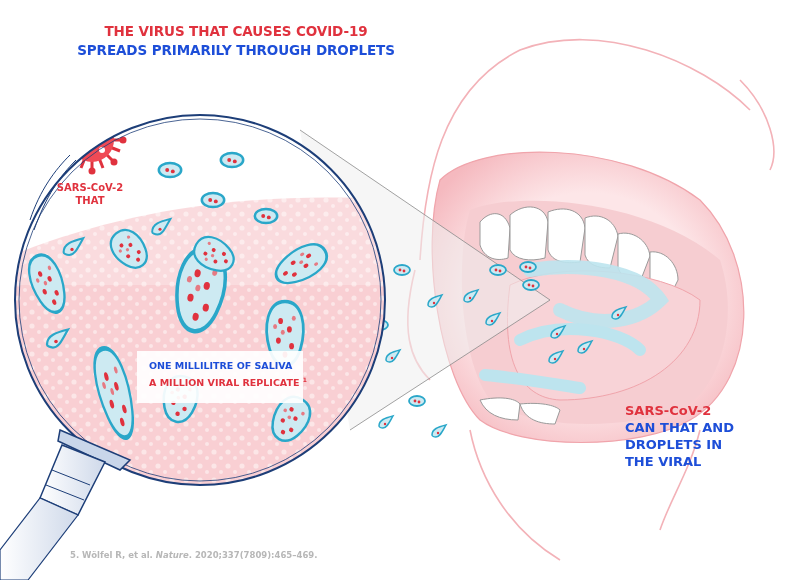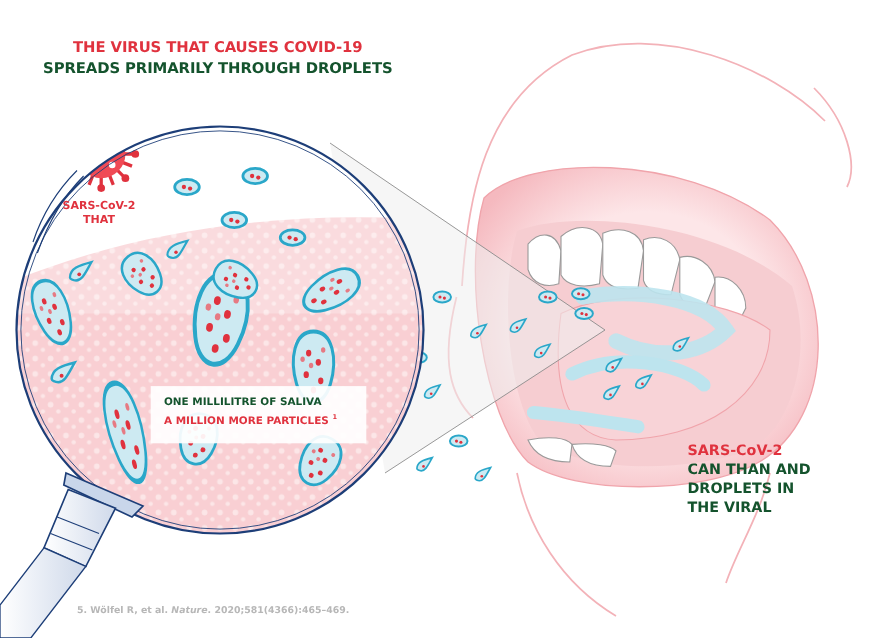--- a/index.html
+++ b/index.html
@@ -1,25 +1,25 @@
 <!DOCTYPE html>
 <html><head>
 <meta charset="utf-8">
 <style>
   html, body { margin: 0; padding: 0; background: #ffffff; }
   body { width: 792px; height: 580px; position: relative; overflow: hidden;
          font-family: "DejaVu Sans", "Liberation Sans", sans-serif; }
   .art { position: absolute; left: 0; top: 0; }
-  .headline { position: absolute; left: 0; width: 396px; top: 34px; text-align: center;
-              font-weight: bold; font-size: 13.5px; line-height: 19px; letter-spacing: -0.1px; }
+  .headline { position: absolute; left: 0; width: 396px; top: 22px; text-align: center;
+              font-weight: bold; font-size: 13.5px; line-height: 19px; letter-spacing: -0.1px; padding-left: 38px; }
   .red { color: #e0323e; }
-  .navy { color: #14532d; }
+  .navy { color: #1d4ed8; }
   .virus-label { position: absolute; left: 55px; top: 181px; width: 70px; text-align: center;
                  font-weight: bold; font-size: 10px; line-height: 13px; color: #e0323e; }
-  .callout { position: absolute; left: 137px; top: 351px; width: 196px; height: 52px;
+  .callout { position: absolute; left: 137px; top: 351px; width: 166px; height: 52px;
              background: rgba(255,255,255,0.92); }
   .callout .txt { position: absolute; left: 12px; top: 8px; font-weight: bold;
                   font-size: 9.5px; line-height: 14px; white-space: nowrap; }
   .callout sup { font-size: 6px; }
   .mouth-label { position: absolute; left: 625px; top: 402px; font-weight: bold;
                  font-size: 13px; line-height: 17px; }
   .footnotes { position: absolute; left: 70px; top: 548px; font-size: 8.5px; line-height: 14px;
                color: #b7b7b7; font-weight: bold; }
   .footnotes i { font-style: italic; }
 </style>
@@ -199,26 +199,26 @@
 </div>
 
 <div class="virus-label">
   <div>SARS-CoV-2</div>
   <div>THAT</div>
 </div>
 
 <div class="callout">
   <div class="txt">
     <div class="navy">ONE MILLILITRE OF SALIVA</div>
-    <div class="red"><span>A MILLION MORE PARTICLES</span> <sup>1</sup></div>
+    <div class="red"><span>A MILLION VIRAL REPLICATE</span> <sup>1</sup></div>
   </div>
 </div>
 
 <div class="mouth-label">
   <div class="red">SARS-CoV-2</div>
-  <div class="navy">CAN THAN AND</div>
+  <div class="navy">CAN THAT AND</div>
   <div class="navy">DROPLETS IN</div>
   <div class="navy">THE VIRAL</div>
 </div>
 
 <div class="footnotes">
-  <div><span>5. Wölfel R, et al. </span><i>Nature</i><span>. 2020;581(4366):465–469.</span></div>
+  <div><span>5. Wölfel R, et al. </span><i>Nature</i><span>. 2020;337(7809):465–469.</span></div>
 </div>
 
 </body></html>

